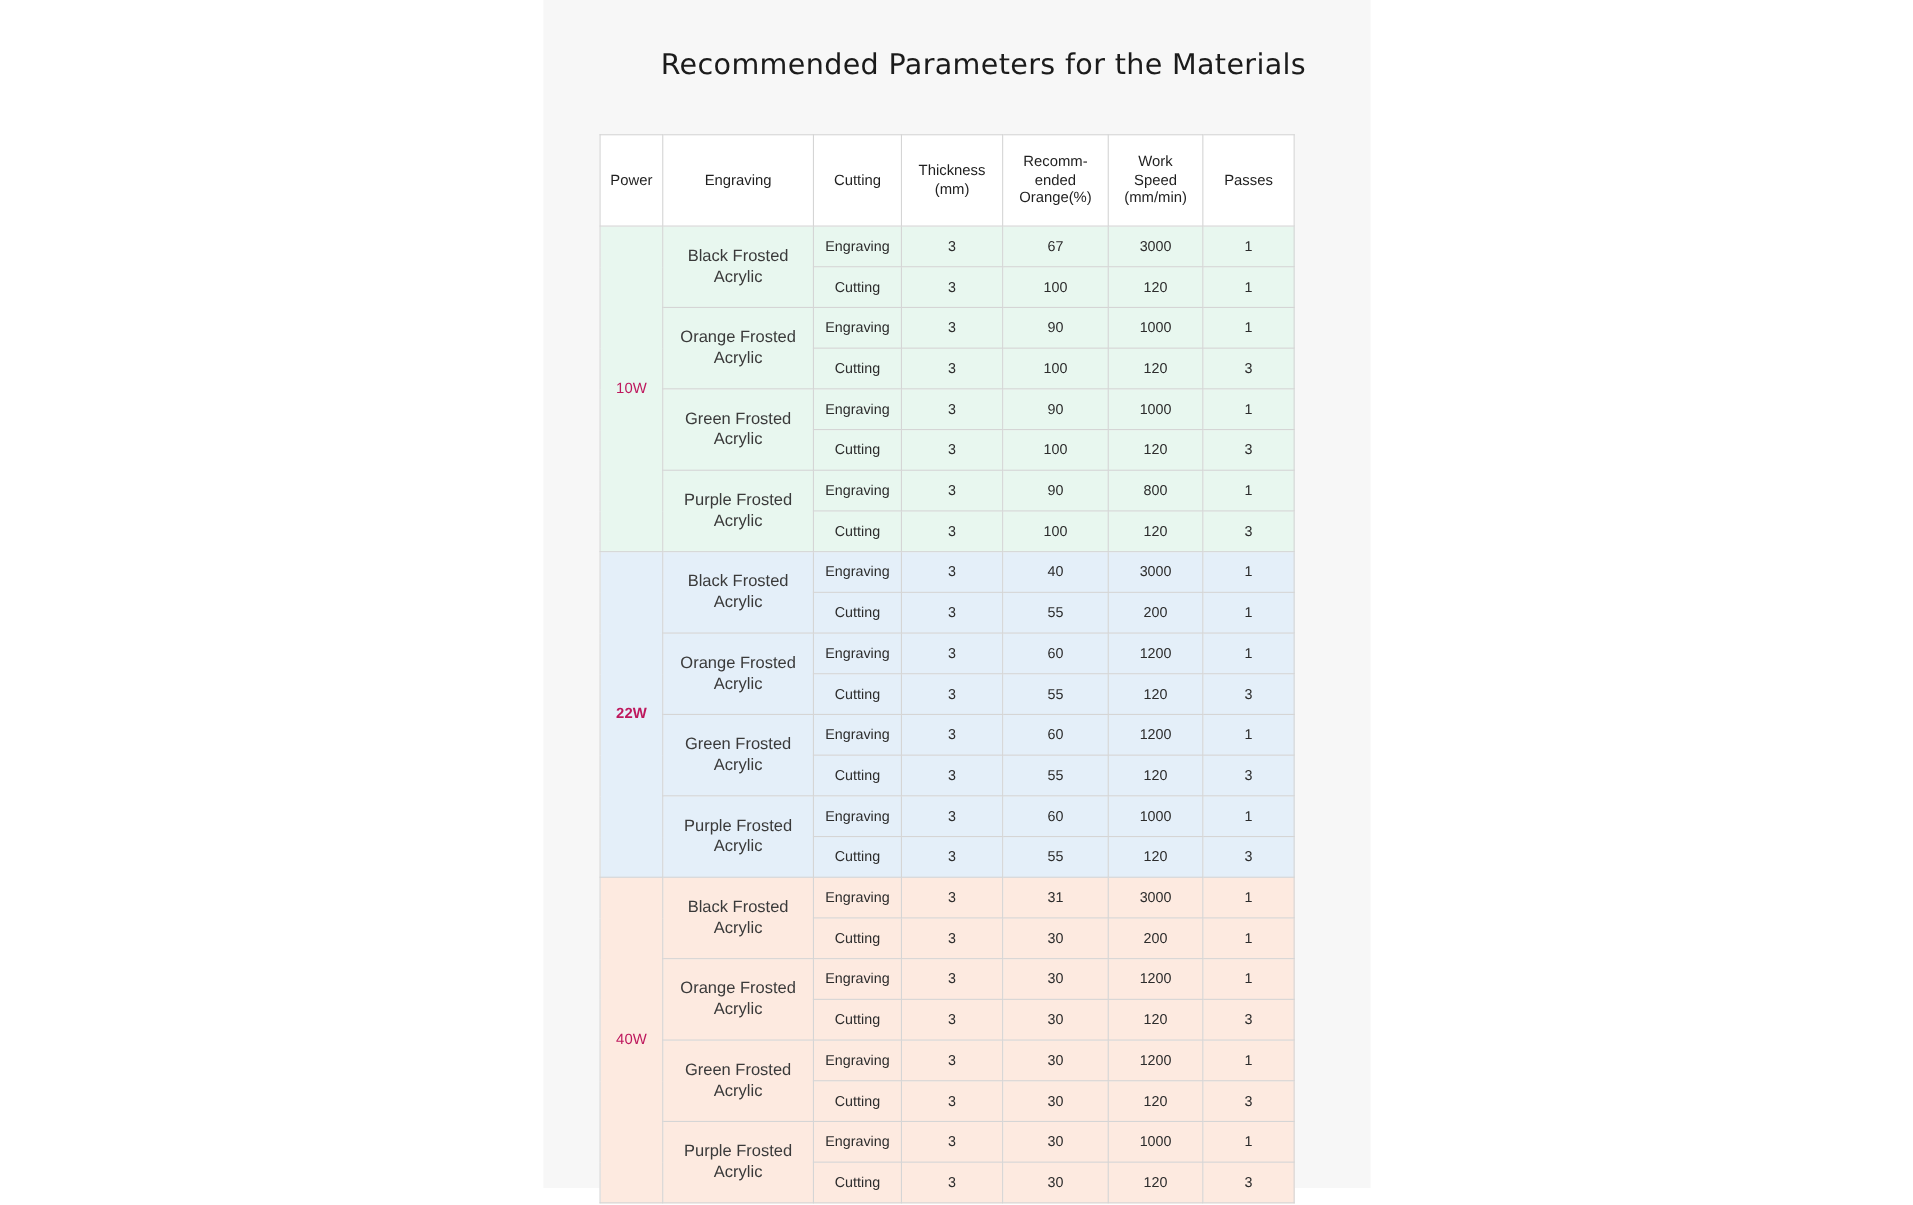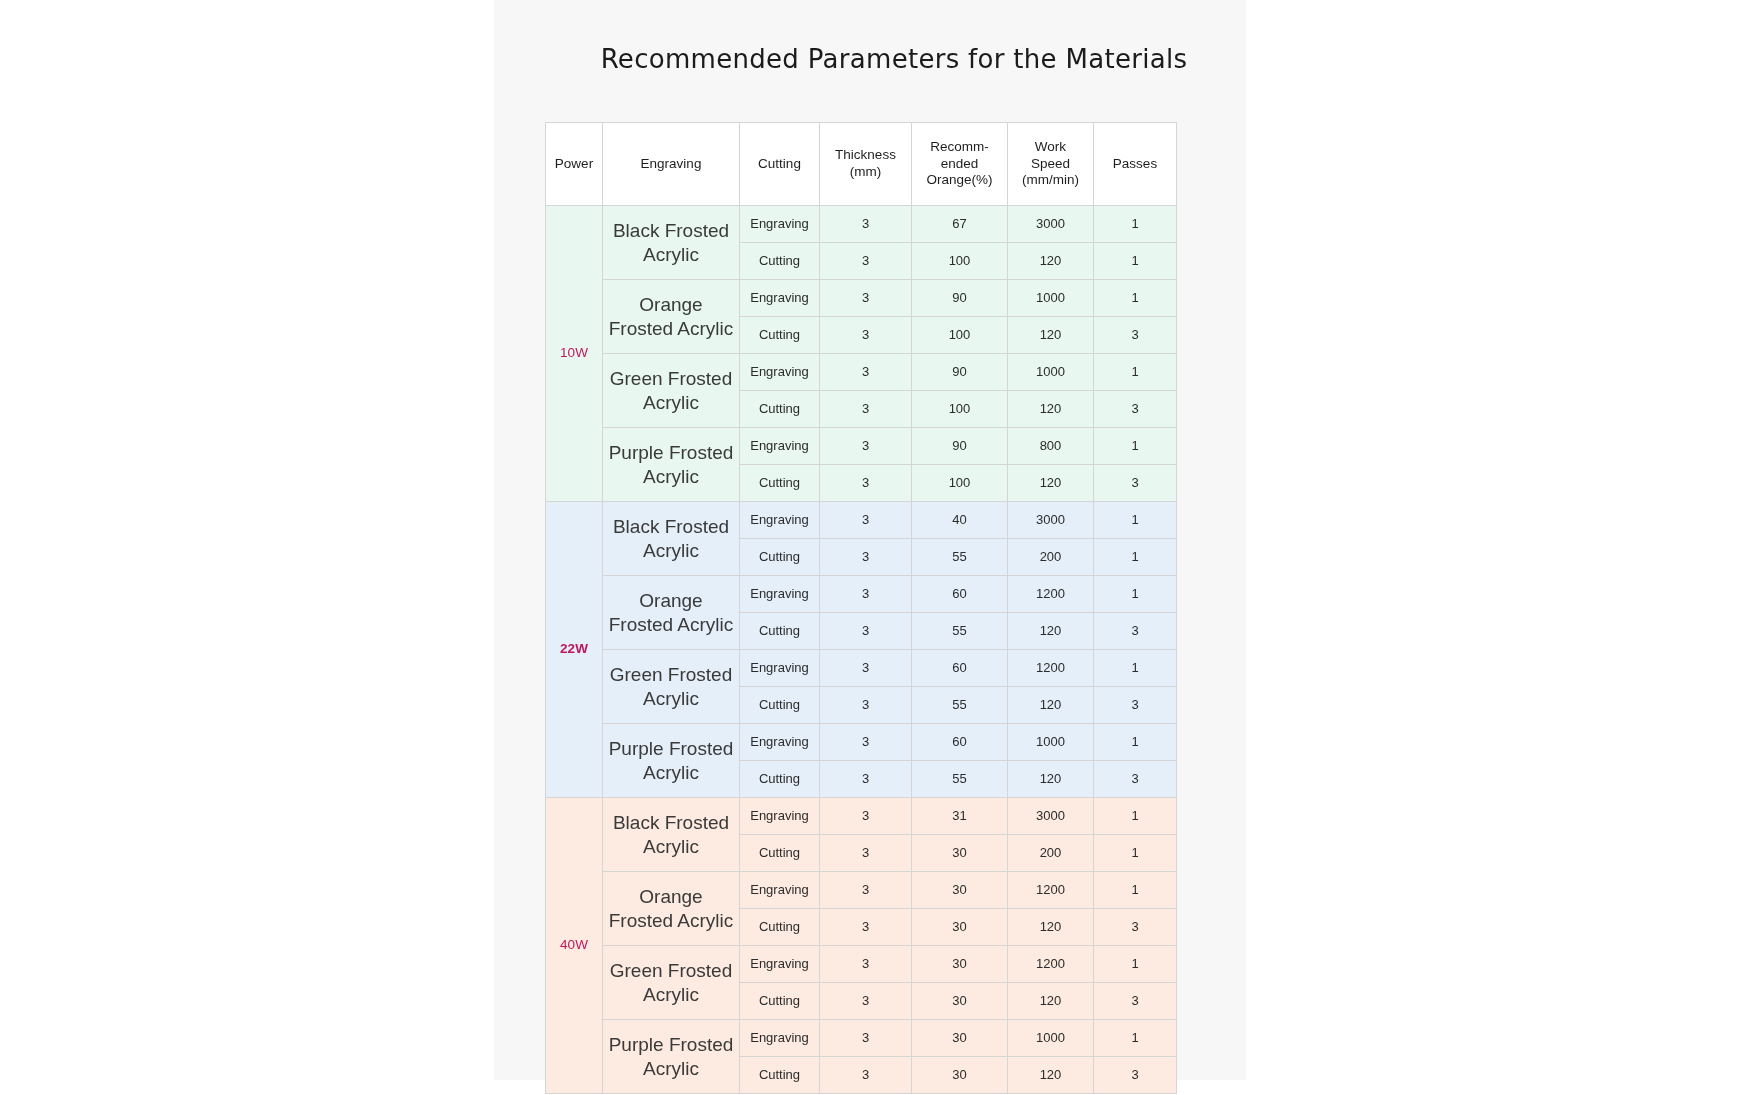--- a/index.html
+++ b/index.html
@@ -70,21 +70,21 @@
   .col-passes  { width: 83px; }
 
   table.params tbody td { height: 36px; }
 
   td.power-cell {
     font-size: 13.5px;
     color: #be185d;
   }
   td.mat-cell {
     color: #3a3a3a;
-    font-size: 19px;
+    font-size: 15px;
   }
   
   .grp-10 td { background: #e8f7ef; }
   .grp-22 td { background: #e4eff9; }
   .grp-40 td { background: #fdeae0; }
 
   .grp-10 td.power-cell { background: #e8f7ef; }
   .grp-22 td.power-cell { background: #e4eff9; font-weight: bold; }
   .grp-40 td.power-cell { background: #fdeae0; }
 </style>

